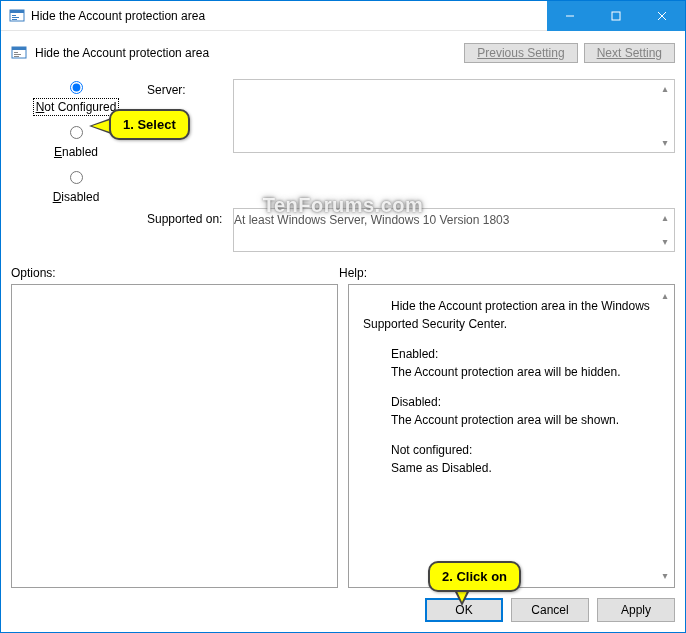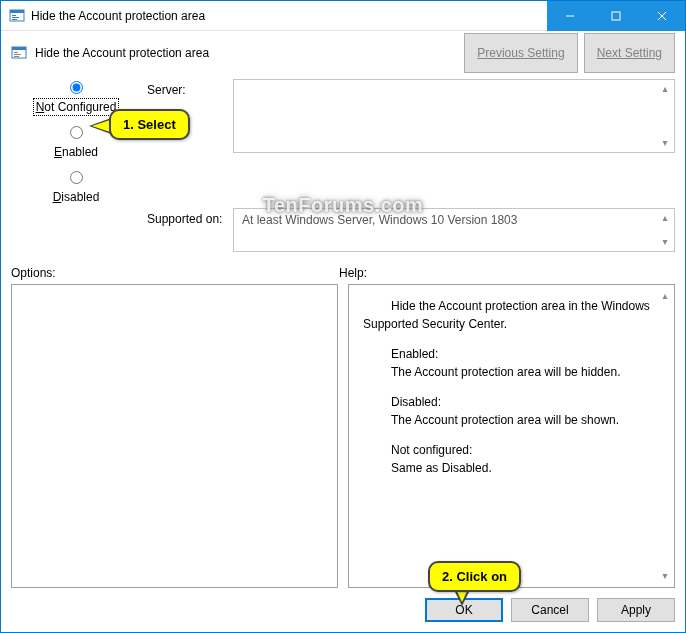--- a/index.html
+++ b/index.html
@@ -62,21 +62,21 @@
     display: flex;
     align-items: center;
     margin-bottom: 12px;
     height: 28px;
   }
   .header-icon {
     width: 16px; height: 16px; margin-right: 8px;
   }
   .header-title { flex: 1; font-size: 12px; }
   .navbtn {
-    height: 40px;
+    height: 20px;
     padding: 0 12px;
     background: #e1e1e1;
     border: 1px solid #adadad;
     color: #838383;
     font-size: 12px;
     margin-left: 6px;
     text-decoration: underline;
     display: flex;
     align-items: center;
   }
@@ -95,21 +95,21 @@
   .label-cell { text-align: left; padding-top: 4px; }
   .comment-box {
     border: 1px solid #c5c5c5;
     height: 74px;
     position: relative;
     background: #fff;
   }
   .supported-box {
     border: 1px solid #c5c5c5;
     height: 44px;
-    padding: 4px 8px;
+    padding: 4px 0;
     color: #555;
     background: #fff;
     position: relative;
   }
   .scroll-arrow {
     position: absolute;
     right: 2px;
     width: 14px;
     height: 14px;
     color: #888;

